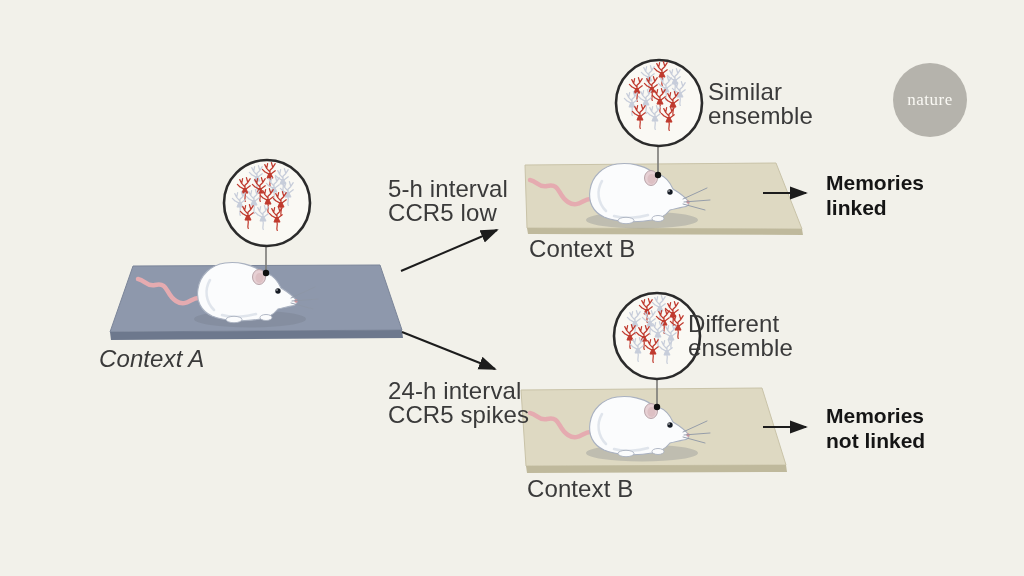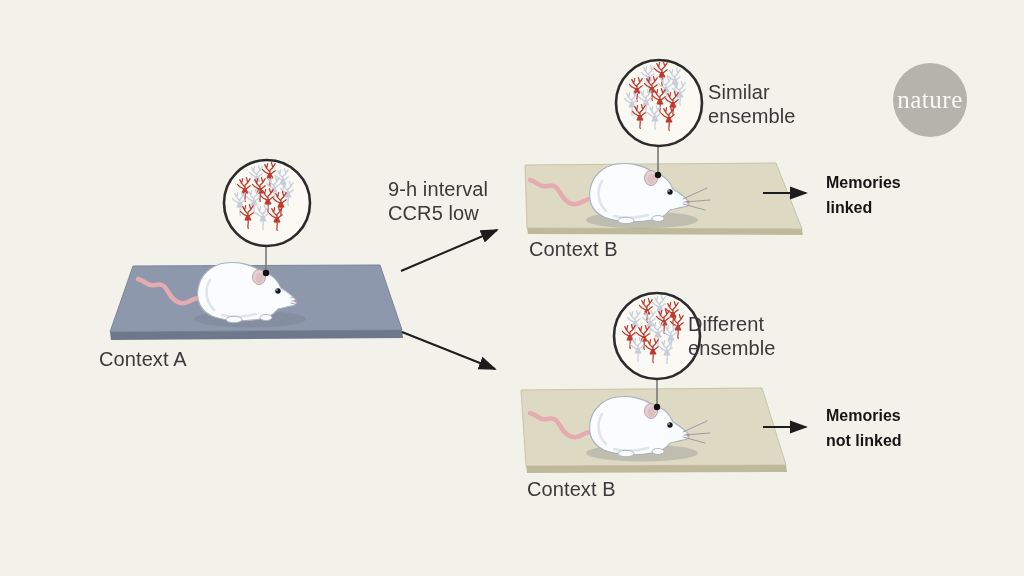--- a/index.html
+++ b/index.html
@@ -6,34 +6,34 @@
   .canvas {
     position:relative; width:1024px; height:576px; overflow:hidden;
     background: var(--c-page-bg, #f2f1ea);
     font-family:"Liberation Sans", sans-serif;
   }
   .art { position:absolute; left:0; top:0; width:1024px; height:576px; display:block; }
 
   .label {
     position:absolute; white-space:pre-line;
     color: var(--c-label-text, #3a3a3a);
-    font-size:20px; line-height:24px; letter-spacing:0.1px;
+    font-size:24px; line-height:24px; letter-spacing:0.1px;
   }
   .label.result {
     font-weight:bold; color: var(--c-result-text, #151515);
-    font-size:16px; line-height:25px; letter-spacing:0;
+    font-size:21px; line-height:25px; letter-spacing:0;
   }
 
   .logo {
     position:absolute; left:893px; top:63px; width:74px; height:74px;
     border-radius:50%; background: var(--c-logo-circle, #b5b3ac);
     display:flex; align-items:center; justify-content:center;
   }
   .logo span {
-    font-family:"Liberation Serif", serif; font-size:25px;
+    font-family:"Liberation Serif", serif; font-size:17px;
     color: var(--c-logo-text, #faf9f4); letter-spacing:0.5px;
   }
 
   
   .plat-a-top   { fill: var(--c-platform-a-top, #8e98ac); stroke:#7b8599; stroke-width:1; }
   .plat-a-front { fill: var(--c-platform-a-front, #6d788d); }
   .plat-b-top   { fill: var(--c-platform-b-top, #ded9c2); stroke:#c9c3a8; stroke-width:1; }
   .plat-b-front { fill: var(--c-platform-b-front, #bfb99c); }
 
   
@@ -187,30 +187,32 @@
         <use href="#neuron" class="nrn ina" transform="translate(667,353) scale(0.95)"></use>
       </g>
     </g>
 
     <line class="arrow-line" x1="401" y1="271" x2="497" y2="230" marker-end="url(#ah)"></line>
     <line class="arrow-line" x1="402" y1="332" x2="495" y2="369" marker-end="url(#ah)"></line>
     <line class="arrow-line" x1="763" y1="193" x2="806" y2="193" marker-end="url(#ah)"></line>
     <line class="arrow-line" x1="763" y1="427" x2="806" y2="427" marker-end="url(#ah)"></line>
   </svg>
 
-  <div class="label" style="left:99px; top:347px;">Context A</div>
-
-  <div class="label" style="left:388px; top:177px;">9-h interval
+  <div class="label" style="left:99px; top:347px;font-style:italic;">Context A</div>
+
+  <div class="label" style="left:388px; top:177px;">5-h interval
 CCR5 low</div>
   <div class="label" style="left:529px; top:237px;">Context B</div>
   <div class="label" style="left:708px; top:80px;">Similar
 ensemble</div>
   <div class="label result" style="left:826px; top:170px;">Memories
 linked</div>
 
+  <div class="label" style="left:388px; top:379px;">24-h interval
+CCR5 spikes</div>
   <div class="label" style="left:527px; top:477px;">Context B</div>
   <div class="label" style="left:688px; top:312px;">Different
 ensemble</div>
   <div class="label result" style="left:826px; top:403px;">Memories
 not linked</div>
 
   <div class="logo">
     <span>nature</span>
   </div>
 

